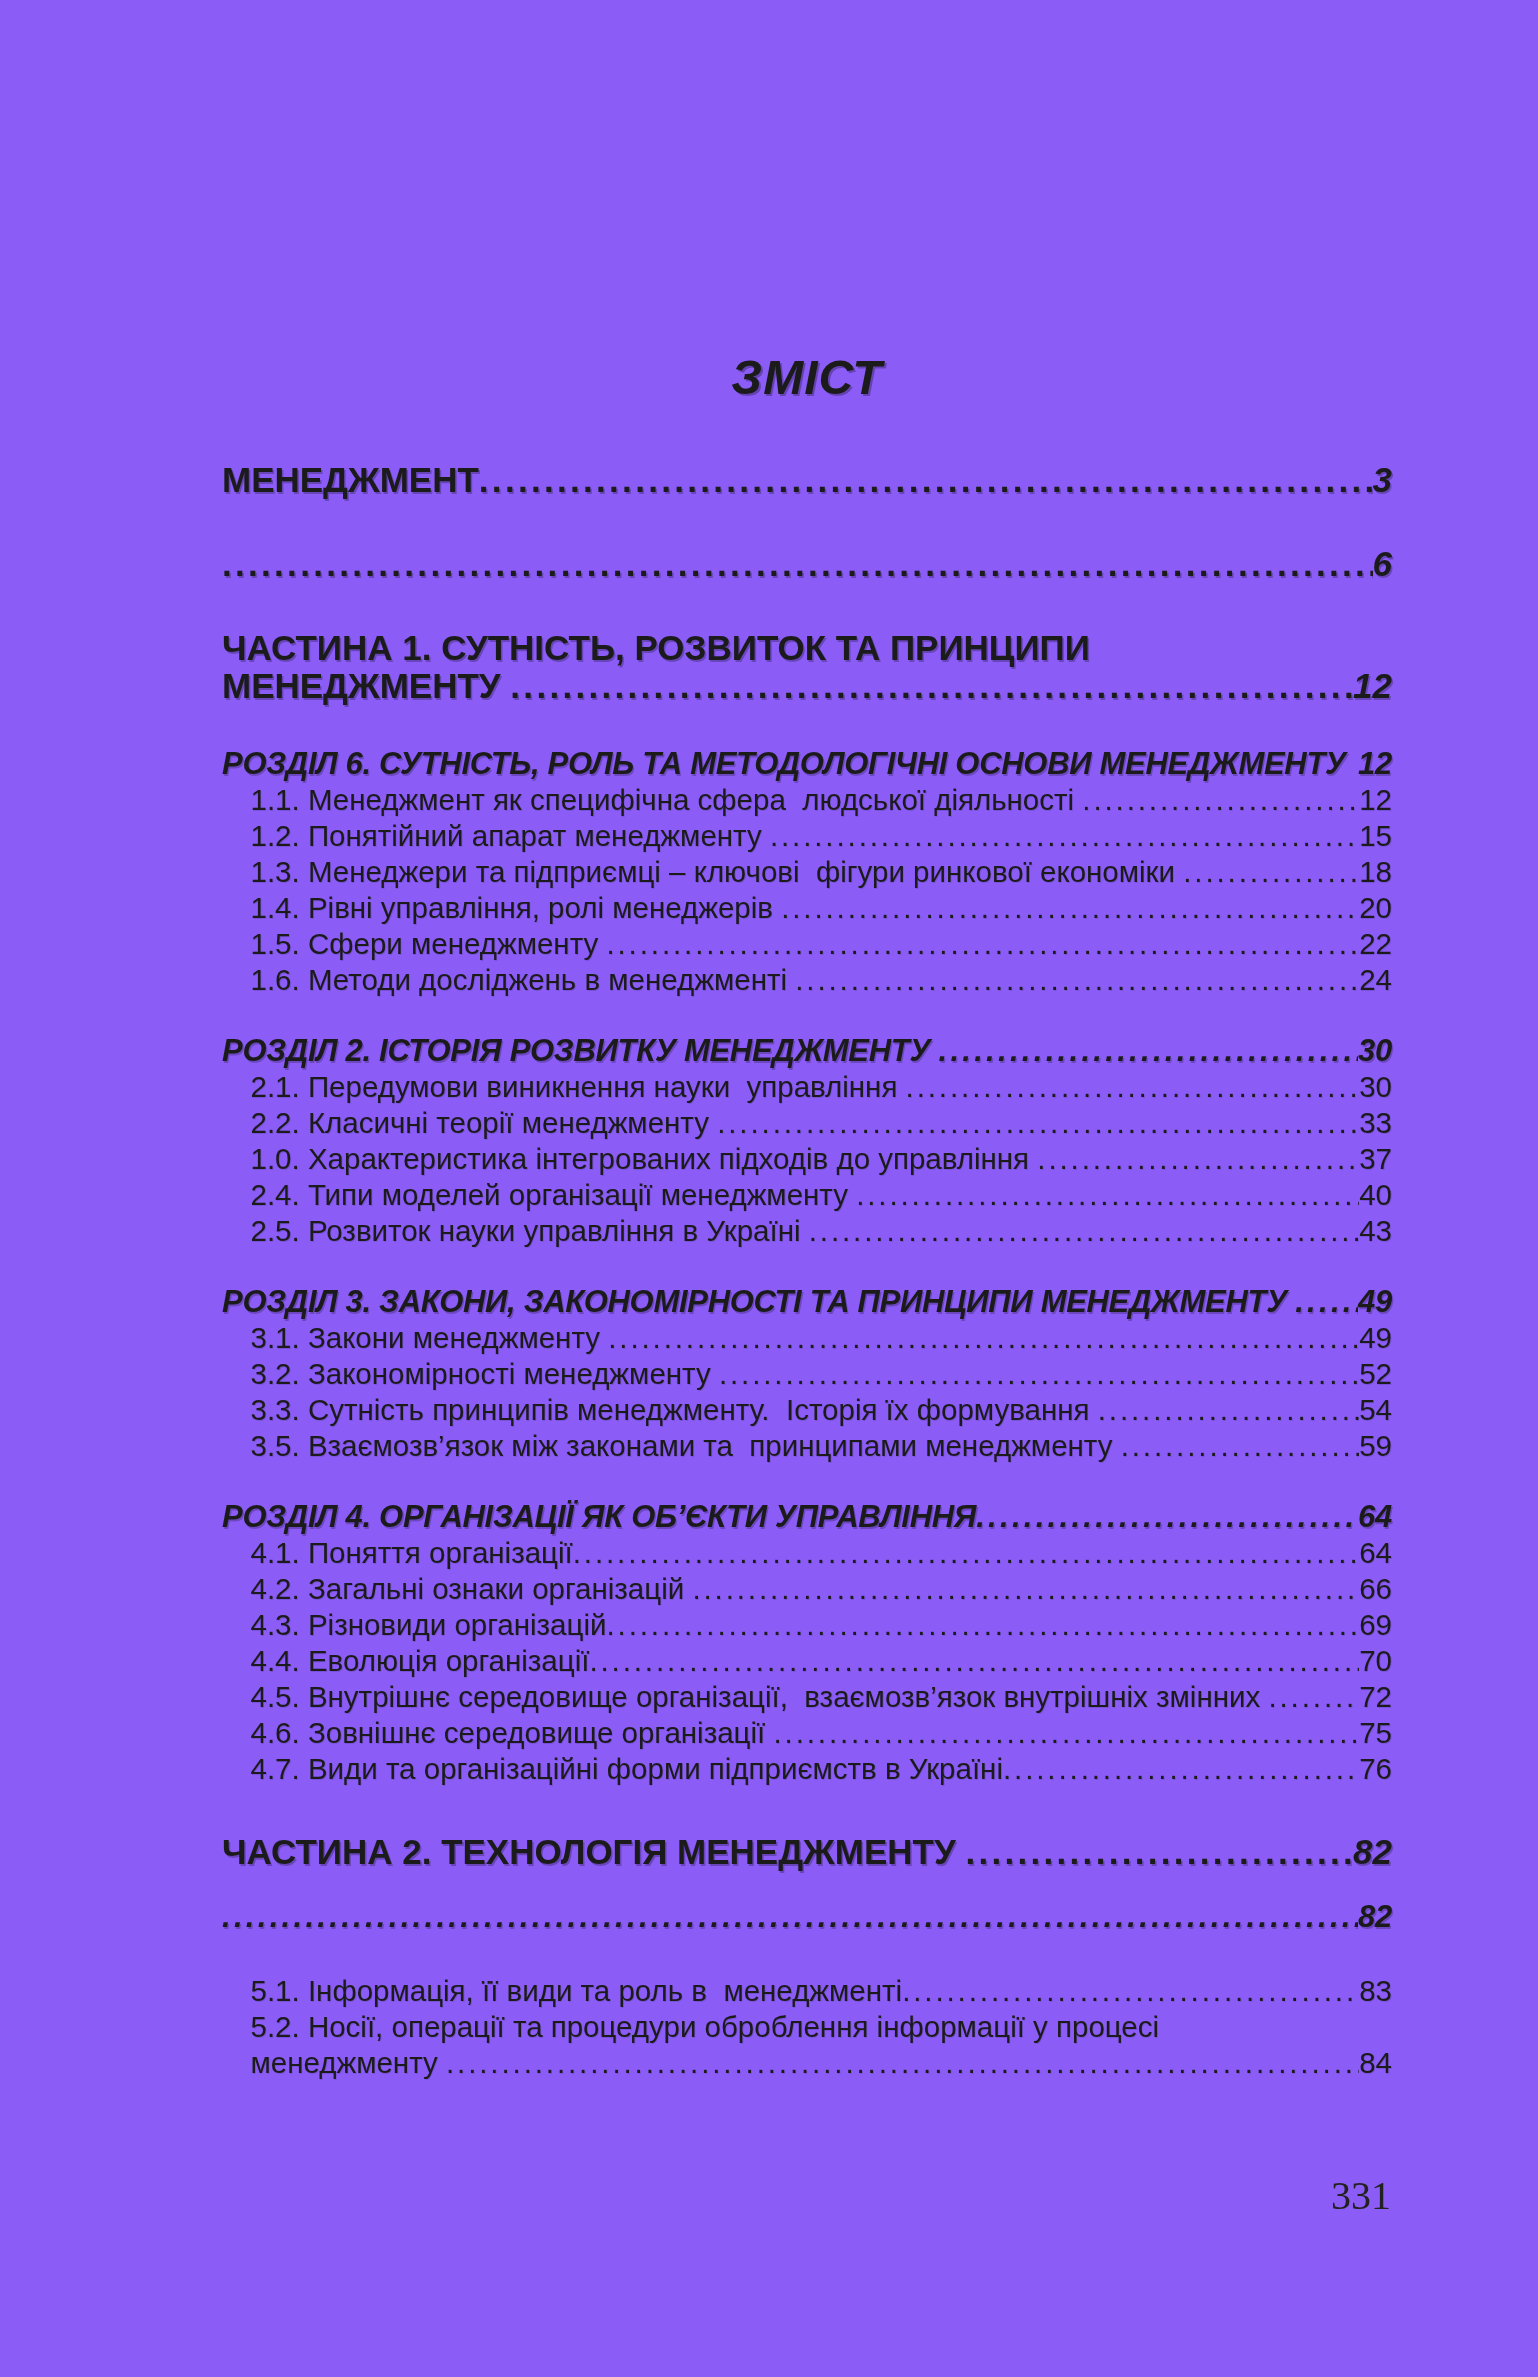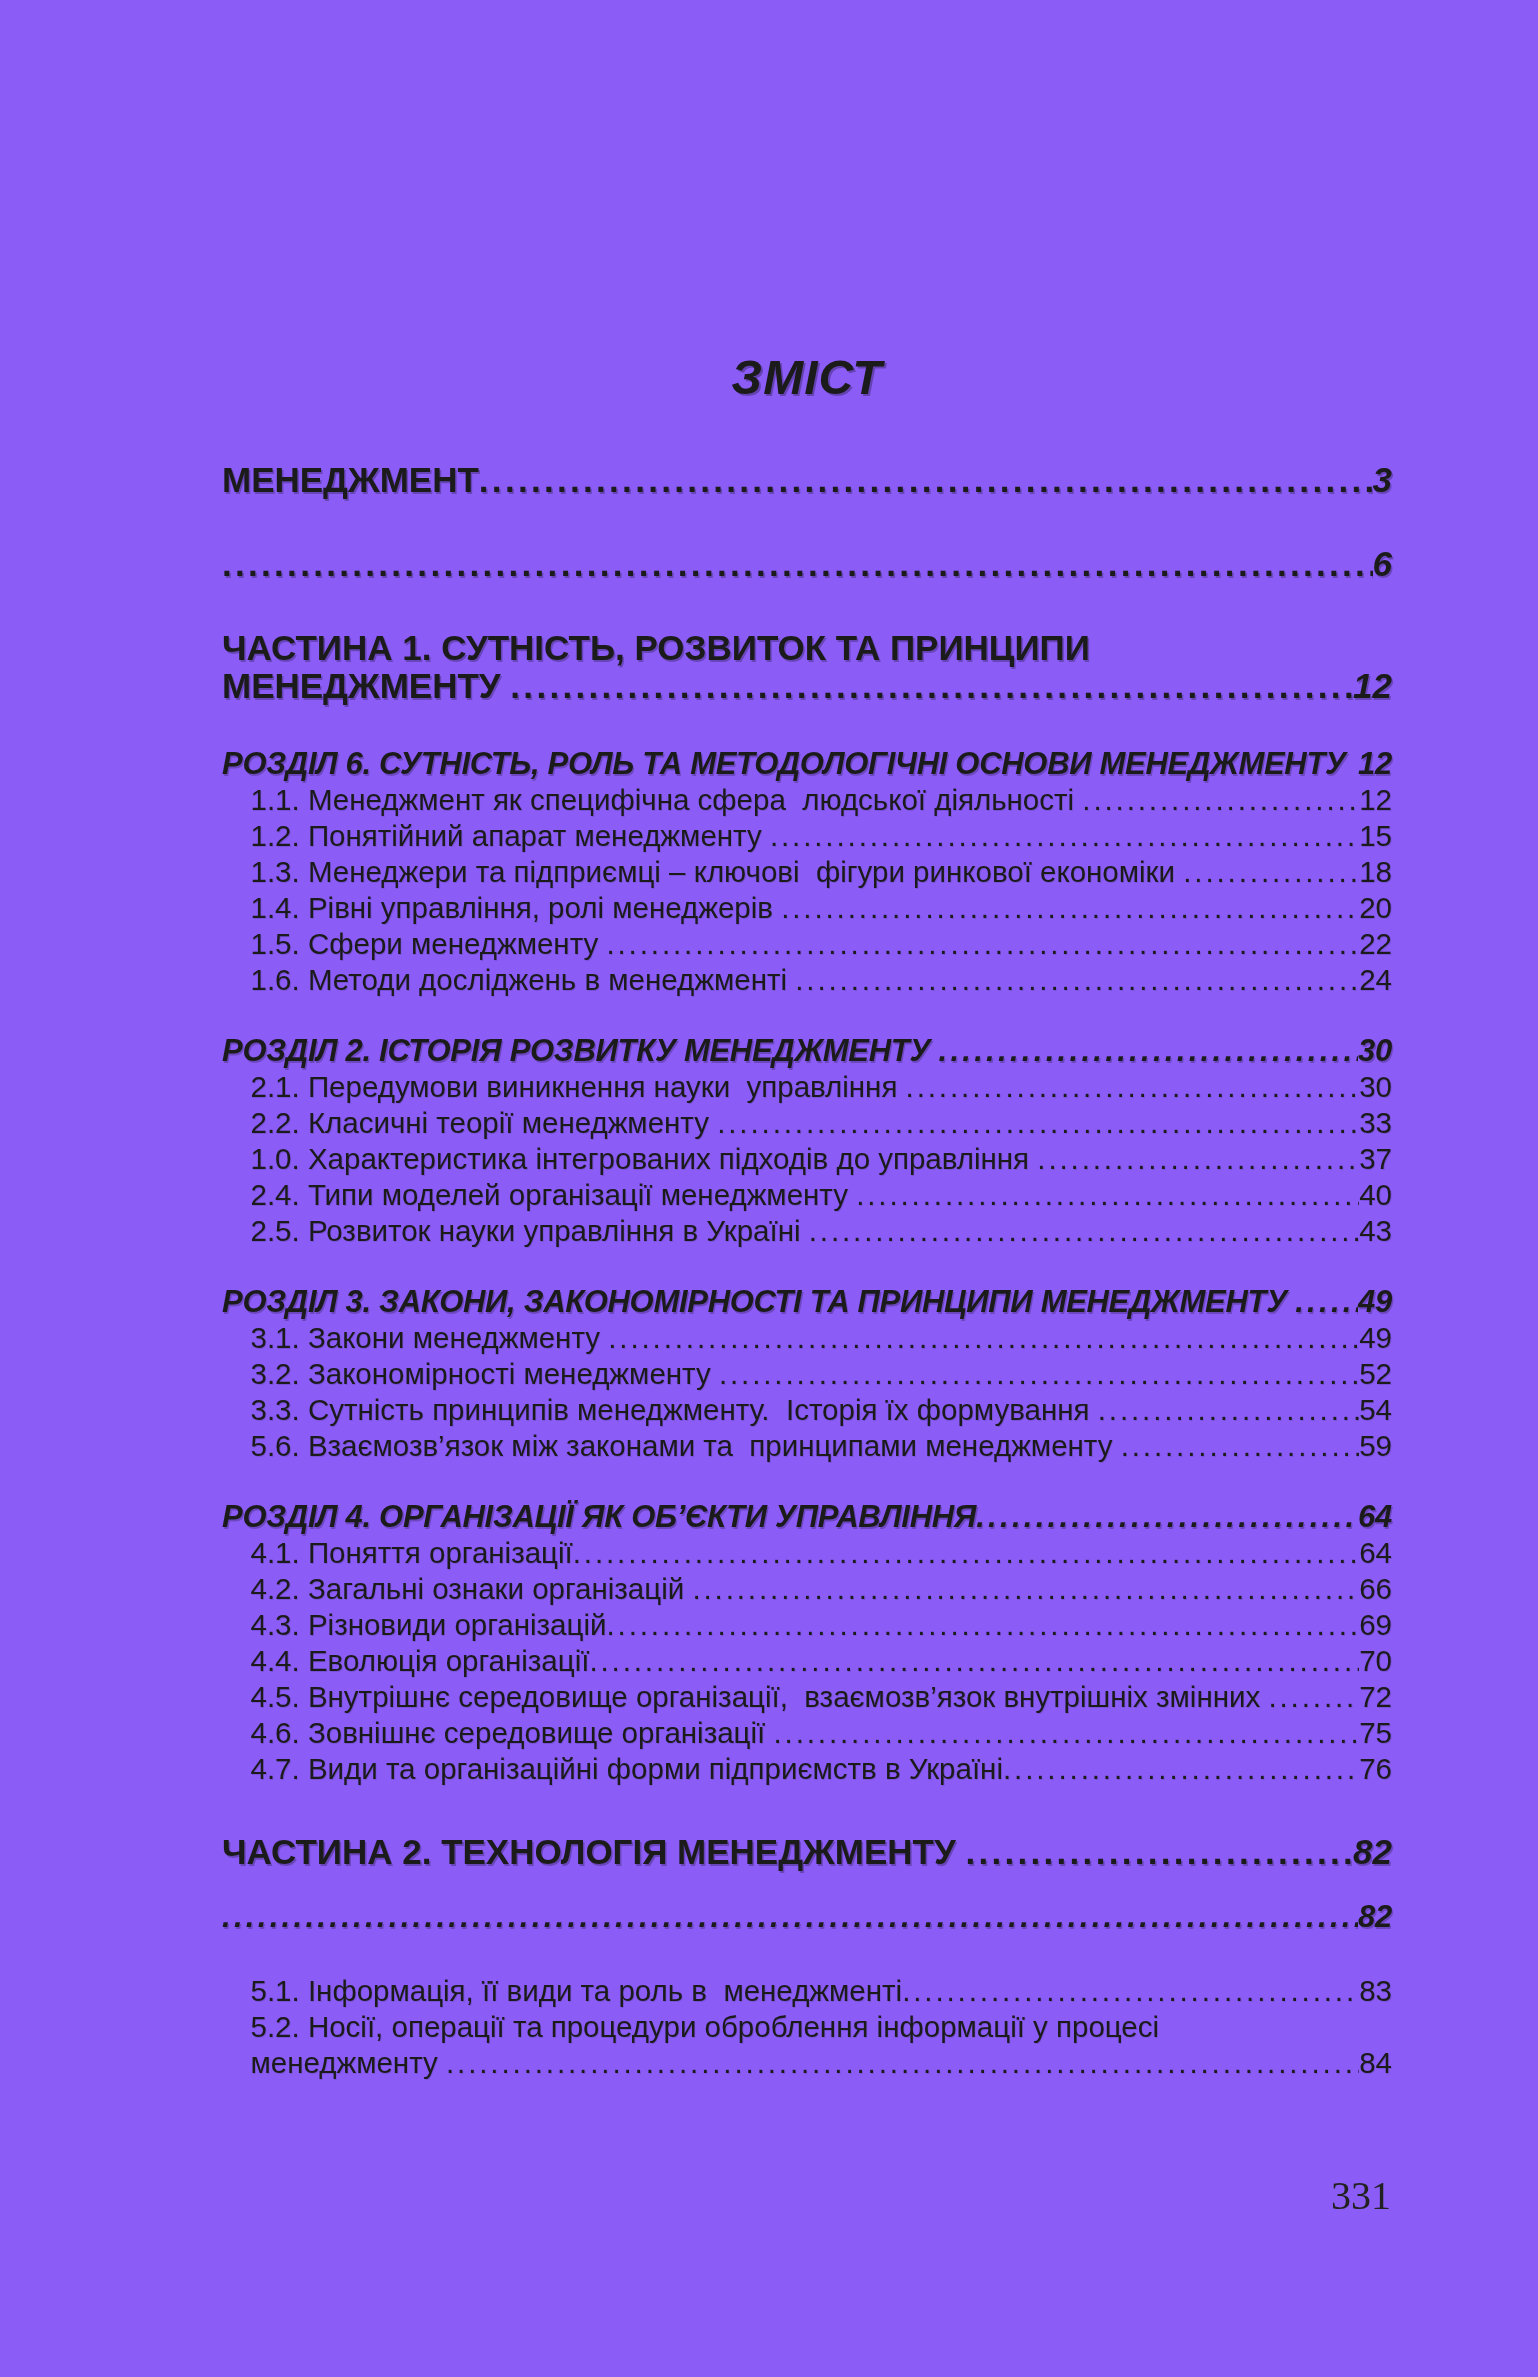--- a/index.html
+++ b/index.html
@@ -227,21 +227,21 @@
         </div>
         <div class="entry section">
           <div class="row">
             <span class="text">3.3. Сутність принципів менеджменту.  Історія їх формування </span>
             <span class="leader"></span>
             <span class="pagenum">54</span>
           </div>
         </div>
         <div class="entry section">
           <div class="row">
-            <span class="text">5.6. Взаємозв’язок між законами та  принципами менеджменту </span>
+            <span class="text">3.5. Взаємозв’язок між законами та  принципами менеджменту </span>
             <span class="leader"></span>
             <span class="pagenum">59</span>
           </div>
         </div>
         <div class="entry chapter">
           <div class="row">
             <span class="text">РОЗДІЛ 4. ОРГАНІЗАЦІЇ ЯК ОБ’ЄКТИ УПРАВЛІННЯ</span>
             <span class="leader"></span>
             <span class="pagenum">64</span>
           </div>

